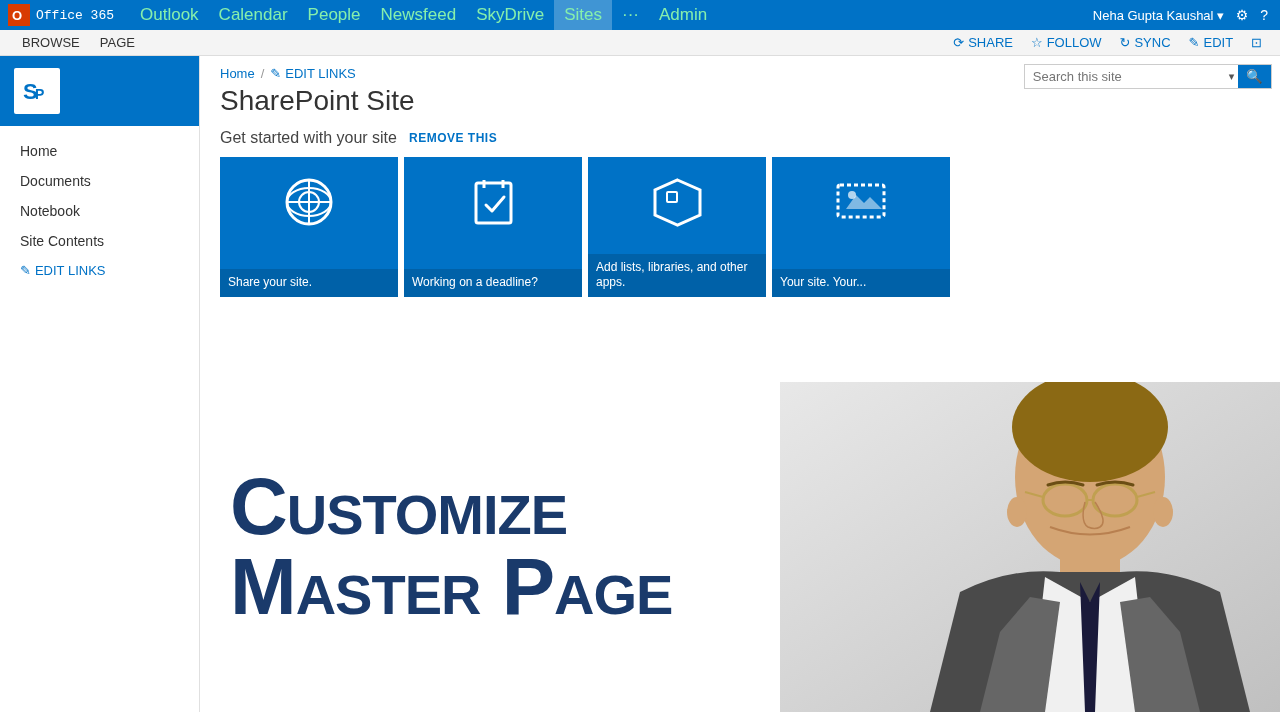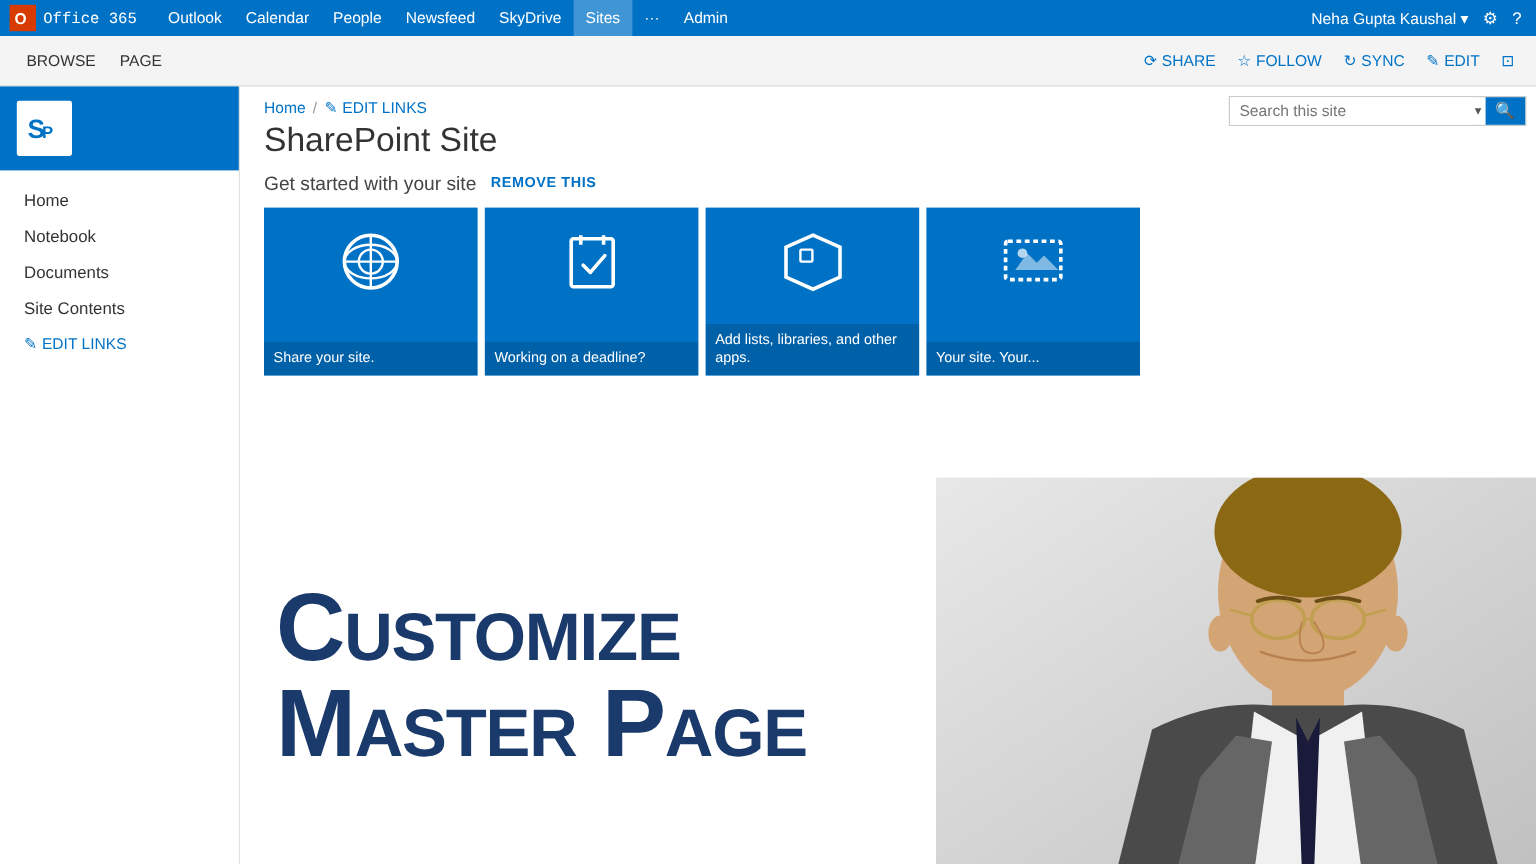--- a/index.html
+++ b/index.html
@@ -23,32 +23,32 @@
     .office-logo-box {
       background: #d83b01;
       width: 22px; height: 22px;
       display: flex; align-items: center; justify-content: center;
       font-weight: bold; font-size: 13px; color: #fff;
       margin-right: 6px;
     }
     .office-365-text { font-size: 13px; color: #fff; font-weight: 500; font-family: Liberation Mono, monospace; }
     #top-nav-links { display: flex; gap: 0; flex: 1; }
     .top-nav-link {
-      color: #ffffff; padding: 0 10px; line-height: 30px; cursor: pointer; font-size: 13px;
+      color: #86efac; padding: 0 10px; line-height: 30px; cursor: pointer; font-size: 17px;
     }
     .top-nav-link.active { background: rgba(255,255,255,0.25); }
     #top-nav-right { display: flex; align-items: center; gap: 4px; }
     .user-name { color: #fff; font-size: 13px; margin-right: 4px; }
     .top-nav-icon { color: #fff; font-size: 14px; cursor: pointer; padding: 0 4px; }
 
     
     #toolbar {
       background: #f4f4f4;
       border-bottom: 1px solid #ddd;
-      height: 42px;
+      height: 26px;
       display: flex;
       align-items: center;
       padding: 0 12px;
     }
     .toolbar-btn {
       display: flex; align-items: center; gap: 4px;
       padding: 4px 10px; font-size: 13px; color: #333; cursor: pointer;
       border: none; background: transparent;
     }
     #toolbar-right {
@@ -115,21 +115,21 @@
     .search-input {
       width: 200px; border: none; outline: none; padding: 4px 8px; font-size: 13px;
     }
     .search-btn {
       background: #0072c6; border: none; color: #fff; padding: 4px 8px; cursor: pointer;
     }
 
     
     #get-started { padding: 12px 20px 0 20px; }
     #get-started-header {
-      display: flex; align-items: flex-start; gap: 12px; margin-bottom: 10px;
+      display: flex; align-items: center; gap: 12px; margin-bottom: 10px;
     }
     .get-started-title { font-size: 16px; color: #444; font-weight: 400; }
     .remove-this { font-size: 12px; color: #0072c6; cursor: pointer; font-weight: 600; letter-spacing: 0.5px; }
 
     
     #cards-row { display: flex; gap: 6px; }
     .card {
       width: 178px; height: 140px;
       background: #0072c6;
       position: relative; overflow: hidden; cursor: pointer;
@@ -242,24 +242,24 @@
           <text x="6" y="28" font-size="22" font-weight="bold" fill="#0072c6" font-family="Arial">S</text>
           <text x="18" y="28" font-size="14" font-weight="bold" fill="#0072c6" font-family="Arial">P</text>
         </svg>
       </div>
     </div>
     <div id="sidebar-nav">
       <div class="sidebar-item">
         <span>Home</span>
       </div>
       <div class="sidebar-item">
+        <span>Documents</span>
+      </div>
+      <div class="sidebar-item">
         <span>Notebook</span>
-      </div>
-      <div class="sidebar-item">
-        <span>Documents</span>
       </div>
       <div class="sidebar-item">
         <span>Site Contents</span>
       </div>
       <div class="sidebar-edit-links">
         <span>✎</span>
         <span>EDIT LINKS</span>
       </div>
     </div>
   </div>

